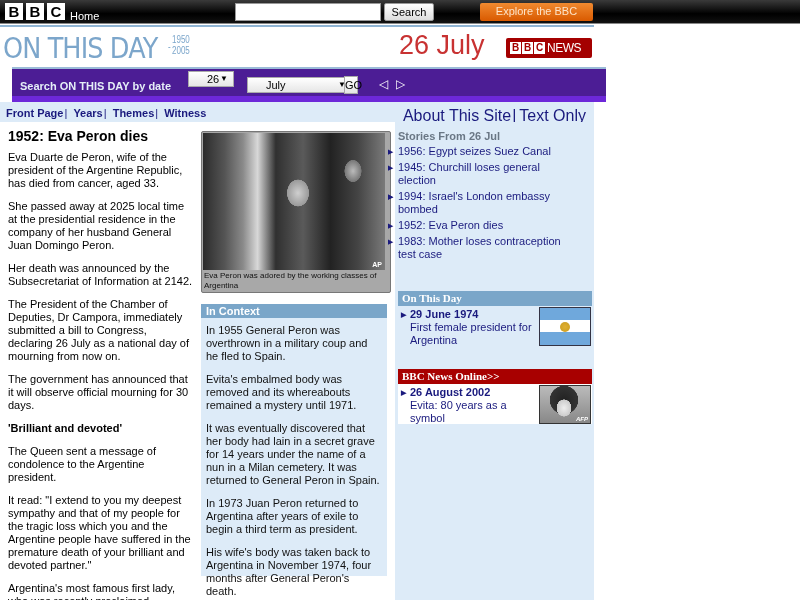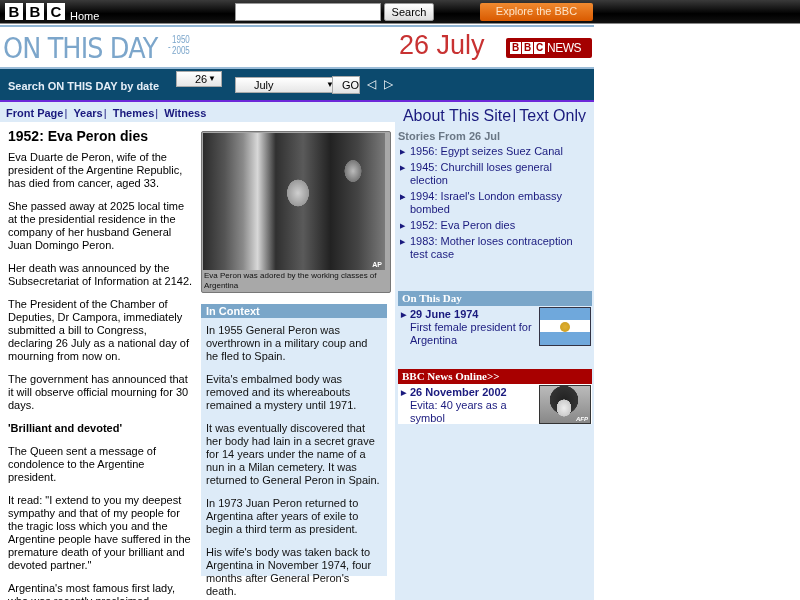--- a/index.html
+++ b/index.html
@@ -56,34 +56,34 @@
       border-radius: 2px; display: flex; align-items: center; padding-left: 4px; gap: 1px;
     }
     .bbcnews-logo .blk {
       width: 11px; height: 12px; background: #fff; color: #a40000; font: bold 10px "Liberation Sans", sans-serif;
       text-align: center; line-height: 12px;
     }
     .bbcnews-logo .news { color: #fff; font: 12px "Liberation Sans", sans-serif; margin-left: 1px; letter-spacing: -0.5px; }
 
     
     .datebar {
-      position: absolute; left: 0; top: 67px; width: 594px; height: 35px; background: #0c4a6e;
-      border-top: 2px solid #9bbcd8; border-bottom: 2px solid #6d28d9;
+      position: absolute; left: 12px; top: 67px; width: 594px; height: 35px; background: #4c1d95;
+      border-top: 2px solid #9bbcd8; border-bottom: 6px solid #6d28d9;
     }
     .datebar-label { position: absolute; left: 8px; top: 11px; color: #e5eef7; font-weight: bold; font-size: 11px; }
     .sel {
       position: absolute; height: 16px; background: linear-gradient(#fff, #e6e6e6); border: 1px solid #aaa;
       font-size: 11px; line-height: 14px; padding-left: 18px; color: #000;
     }
     .sel .arrow { position: absolute; right: 5px; top: 0; font-size: 8px; }
     .sel-day { left: 176px; top: 2px; width: 46px; }
     .sel-month { left: 235px; top: 8px; width: 105px; }
     .go-btn {
-      position: absolute; left: 332px; top: 7px; width: 28px; height: 18px; background: linear-gradient(#fff, #e4e4e4);
-      border: 1px solid #aaa; font-size: 11px; text-align: right; line-height: 16px;
+      position: absolute; left: 332px; top: 7px; width: 14px; height: 18px; background: linear-gradient(#fff, #e4e4e4);
+      border: 1px solid #aaa; font-size: 11px; text-align: center; line-height: 16px;
     }
     .nav-arrow { position: absolute; top: 8px; color: #fff; font-size: 12px; }
     .prev-arrow { left: 367px; }
     .next-arrow { left: 384px; }
 
     
     .navstrip {
       position: absolute; left: 0; top: 102px; width: 594px; height: 20px; background: #ddebf8;
     }
     .navstrip .left { position: absolute; left: 6px; top: 5px; font-size: 11px; }
@@ -119,21 +119,21 @@
     }
     .context-head {
       background: #7aa6c9; color: #fff; font-weight: bold; font-size: 11px; height: 14px; line-height: 14px; padding-left: 5px;
     }
     .context-body { padding: 6px 5px 0 5px; }
     .context-body p { font-size: 11px; line-height: 13px; margin-bottom: 10px; color: #111; }
 
     
     .rightcol { position: absolute; left: 395px; top: 122px; width: 199px; height: 478px; background: #ddebf8; }
     .stories-head { position: absolute; left: 398px; top: 130px; color: #6a7785; font-weight: bold; font-size: 11px; }
-    .stories { position: absolute; left: 400px; top: 145px; width: 192px; list-style: none; }
+    .stories { position: absolute; left: 388px; top: 145px; width: 192px; list-style: none; }
     .stories li { position: relative; padding-left: 10px; font-size: 11px; line-height: 13px; margin-bottom: 3px; color: #1a1a7e; }
     .stories li .bullet { position: absolute; left: 0; top: 0; font-size: 7px; color: #1a1a7e; }
 
     .promo-head {
       position: absolute; left: 398px; width: 194px; height: 15px; color: #fff;
       font: bold 11px "Liberation Serif", serif; line-height: 15px; padding-left: 4px;
     }
     .otd-head { top: 291px; background: #7aa6c9; }
     .bno-head { top: 369px; background: #a80000; }
     .promo {
@@ -265,18 +265,18 @@
 <div class="promo promo-otd">
   <div class="date"><span class="bullet">▶</span><span>29 June 1974</span></div>
   <div class="desc">First female president for Argentina</div>
 </div>
 <div class="flag">
   <div class="sun"></div>
 </div>
 
 <div class="promo-head bno-head">BBC News Online&gt;&gt;</div>
 <div class="promo promo-bno">
-  <div class="date"><span class="bullet">▶</span><span>26 November 2002</span></div>
-  <div class="desc">Evita: 40 years as a symbol</div>
+  <div class="date"><span class="bullet">▶</span><span>26 August 2002</span></div>
+  <div class="desc">Evita: 80 years as a symbol</div>
 </div>
 <div class="evita-img">
   <span class="afp">AFP</span>
 </div>
 
 </body></html>

